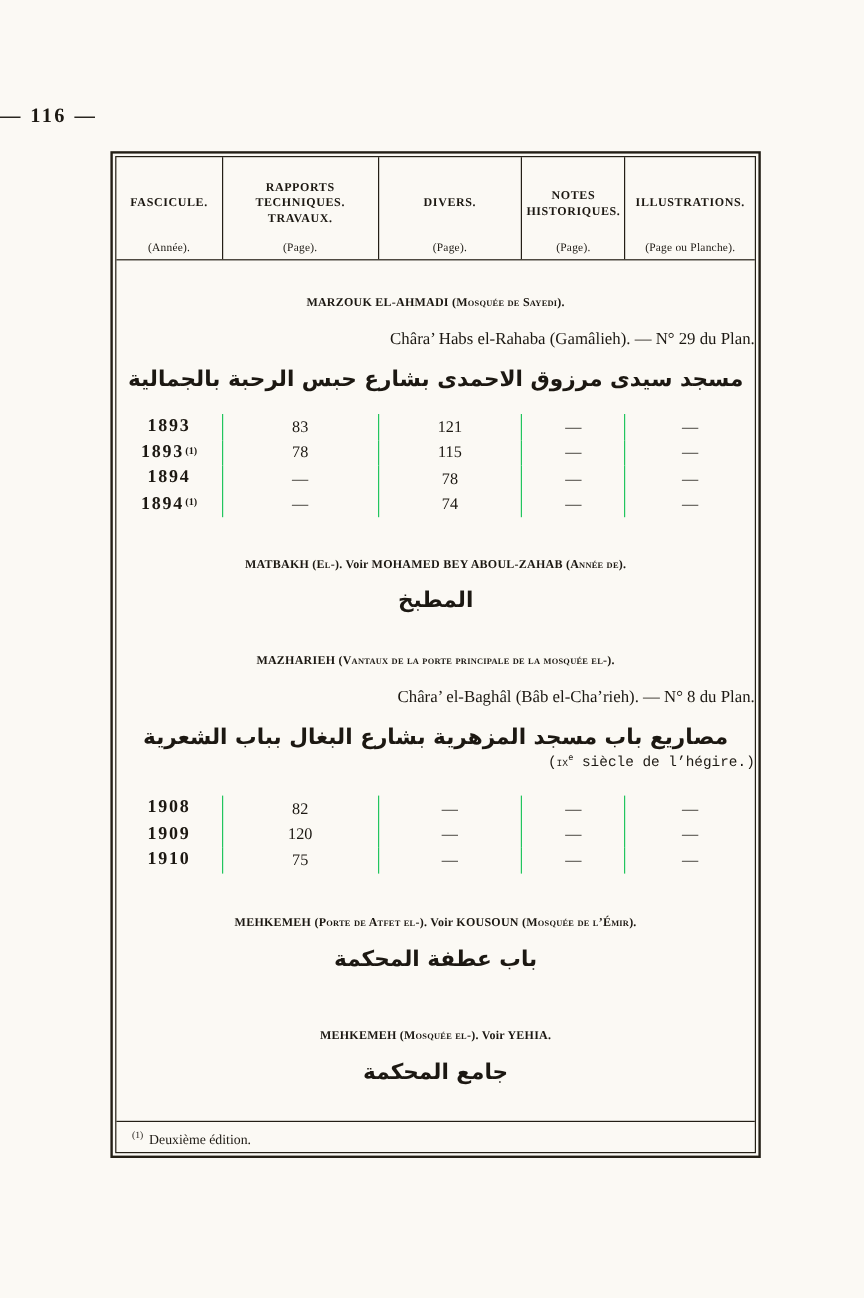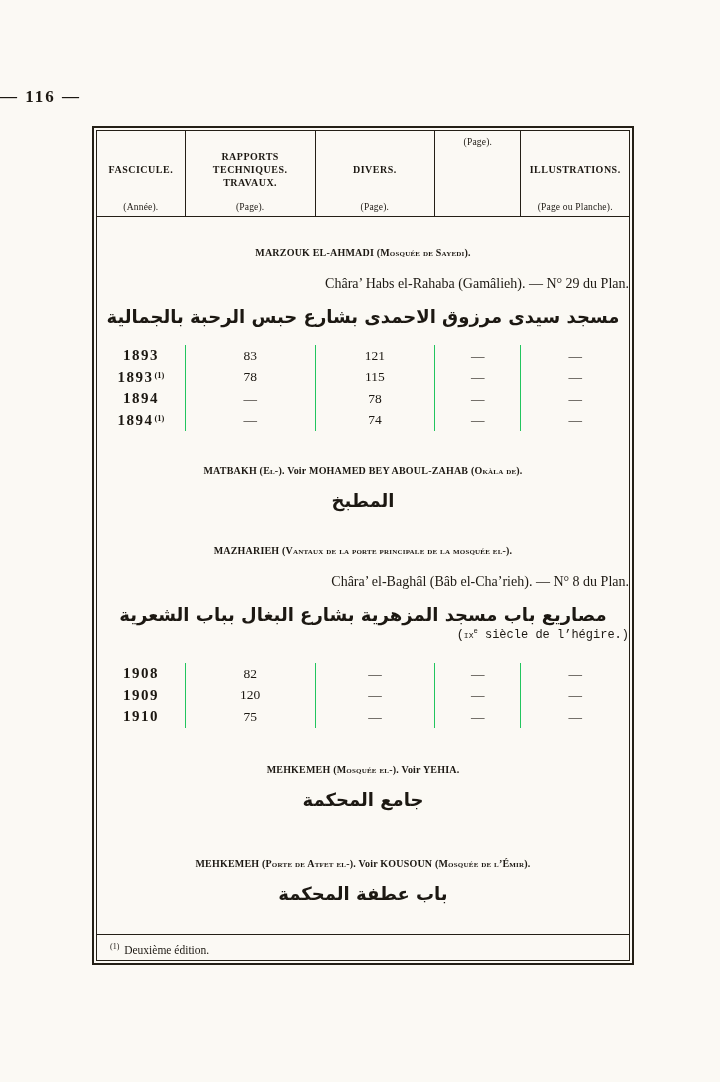--- a/index.html
+++ b/index.html
@@ -73,20 +73,22 @@
           <div class="hlabel">RAPPORTS
 TECHNIQUES.
 TRAVAUX.</div>
           <div class="hsub">(Page).</div>
         </div>
         <div class="hcell">
           <div class="hlabel">DIVERS.</div>
           <div class="hsub">(Page).</div>
         </div>
         <div class="hcell">
+          <div class="hlabel">NOTES
+HISTORIQUES.</div>
           <div class="hsub">(Page).</div>
         </div>
         <div class="hcell">
           <div class="hlabel">ILLUSTRATIONS.</div>
           <div class="hsub">(Page ou Planche).</div>
         </div>
       </div>
 
       <div class="tbody">
           <section class="entry">
@@ -120,21 +122,21 @@
                 <span>1894</span>
                 <sup>(1)</sup>
               </div>
               <div class="cell val b">—</div>
               <div class="cell val b">74</div>
               <div class="cell val b">—</div>
               <div class="cell val b">—</div>
             </div>
           </section>
           <section class="entry">
-            <div class="entry-title"><span>MATBAKH (</span><span class="sc">El-</span><span>). Voir MOHAMED BEY ABOUL-ZAHAB (</span><span class="sc">Okàla de</span><span>).</span></div>
+            <div class="entry-title"><span>MATBAKH (</span><span class="sc">El-</span><span>). Voir MOHAMED BEY ABOUL-ZAHAB (</span><span class="sc">Année de</span><span>).</span></div>
             <div class="entry-arabic" dir="rtl">المطبخ</div>
           </section>
           <section class="entry">
             <div class="entry-title"><span>MAZHARIEH (</span><span class="sc">Vantaux de la porte principale de la mosquée el-</span><span>).</span></div>
             <div class="entry-subtitle">Châra’ el-Baghâl (Bâb el-Cha’rieh). — N° 8 du Plan.</div>
             <div class="entry-arabic" dir="rtl">مصاريع باب مسجد المزهرية بشارع البغال بباب الشعرية</div>
             <div class="entry-note"><span>(</span><span class="sc">ix</span><sup>e</sup><span> siècle de l’hégire.)</span></div>
             <div class="rows">
               <div class="cell year">
                 <span>1908</span>
@@ -153,26 +155,26 @@
               <div class="cell year">
                 <span>1910</span>
               </div>
               <div class="cell val b">75</div>
               <div class="cell val b">—</div>
               <div class="cell val b">—</div>
               <div class="cell val b">—</div>
             </div>
           </section>
           <section class="entry">
+            <div class="entry-title"><span>MEHKEMEH (</span><span class="sc">Porte de Atfet el-</span><span>). Voir KOUSOUN (</span><span class="sc">Mosquée de l’Émir</span><span>).</span></div>
+            <div class="entry-arabic" dir="rtl">باب عطفة المحكمة</div>
+          </section>
+          <section class="entry">
             <div class="entry-title"><span>MEHKEMEH (</span><span class="sc">Mosquée el-</span><span>). Voir YEHIA.</span></div>
             <div class="entry-arabic" dir="rtl">جامع المحكمة</div>
-          </section>
-          <section class="entry">
-            <div class="entry-title"><span>MEHKEMEH (</span><span class="sc">Porte de Atfet el-</span><span>). Voir KOUSOUN (</span><span class="sc">Mosquée de l’Émir</span><span>).</span></div>
-            <div class="entry-arabic" dir="rtl">باب عطفة المحكمة</div>
           </section>
         </div>
 
       <div class="footrule"></div>
       <div class="footnote"><sup>(1)</sup><span> Deuxième édition.</span></div>
 
     </div>
   </div>
 
 </div>

